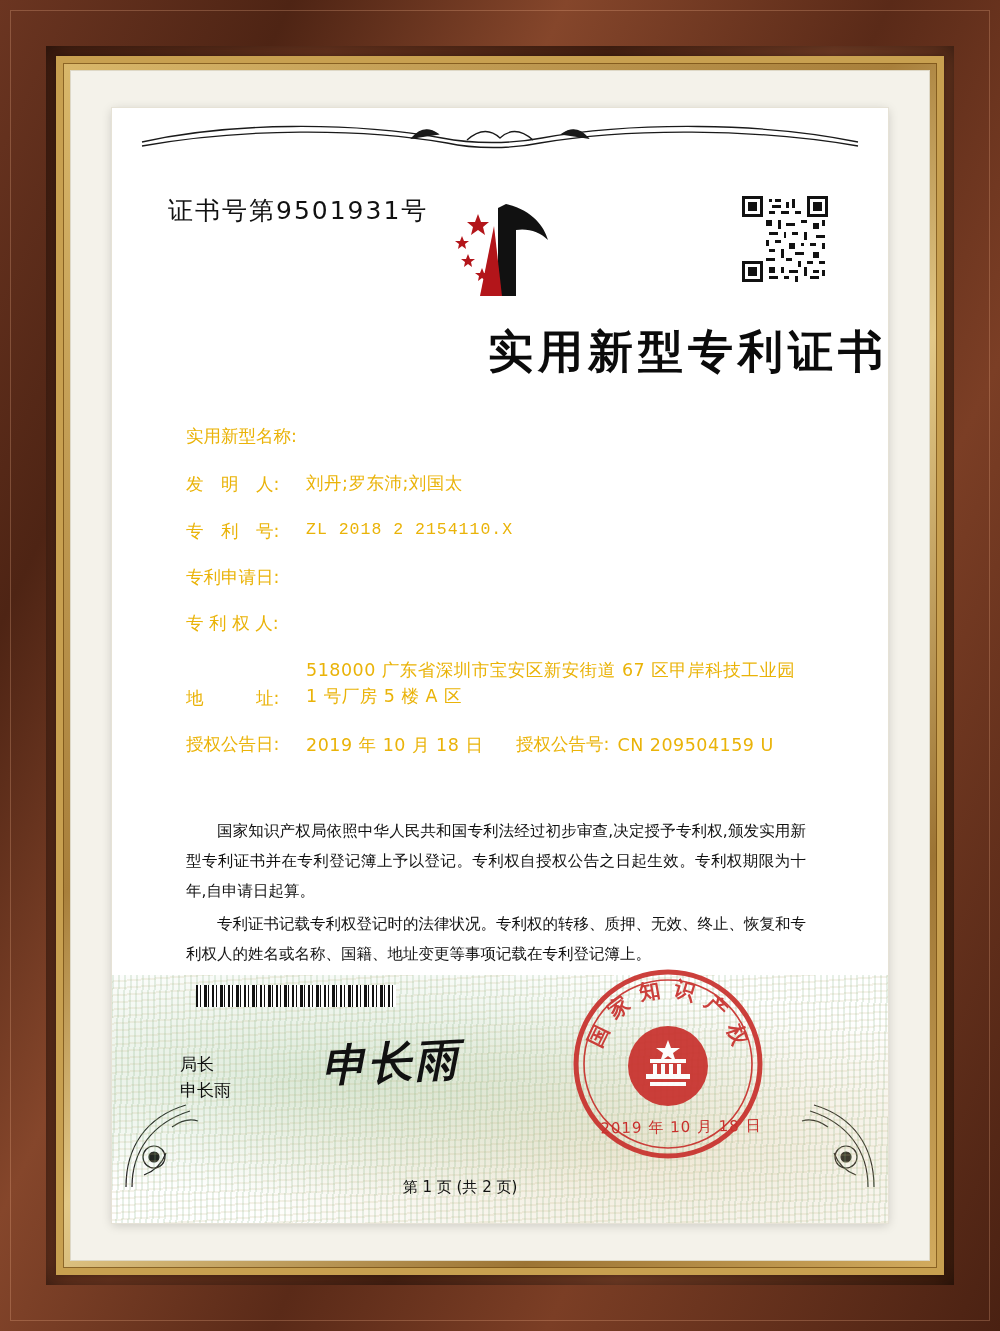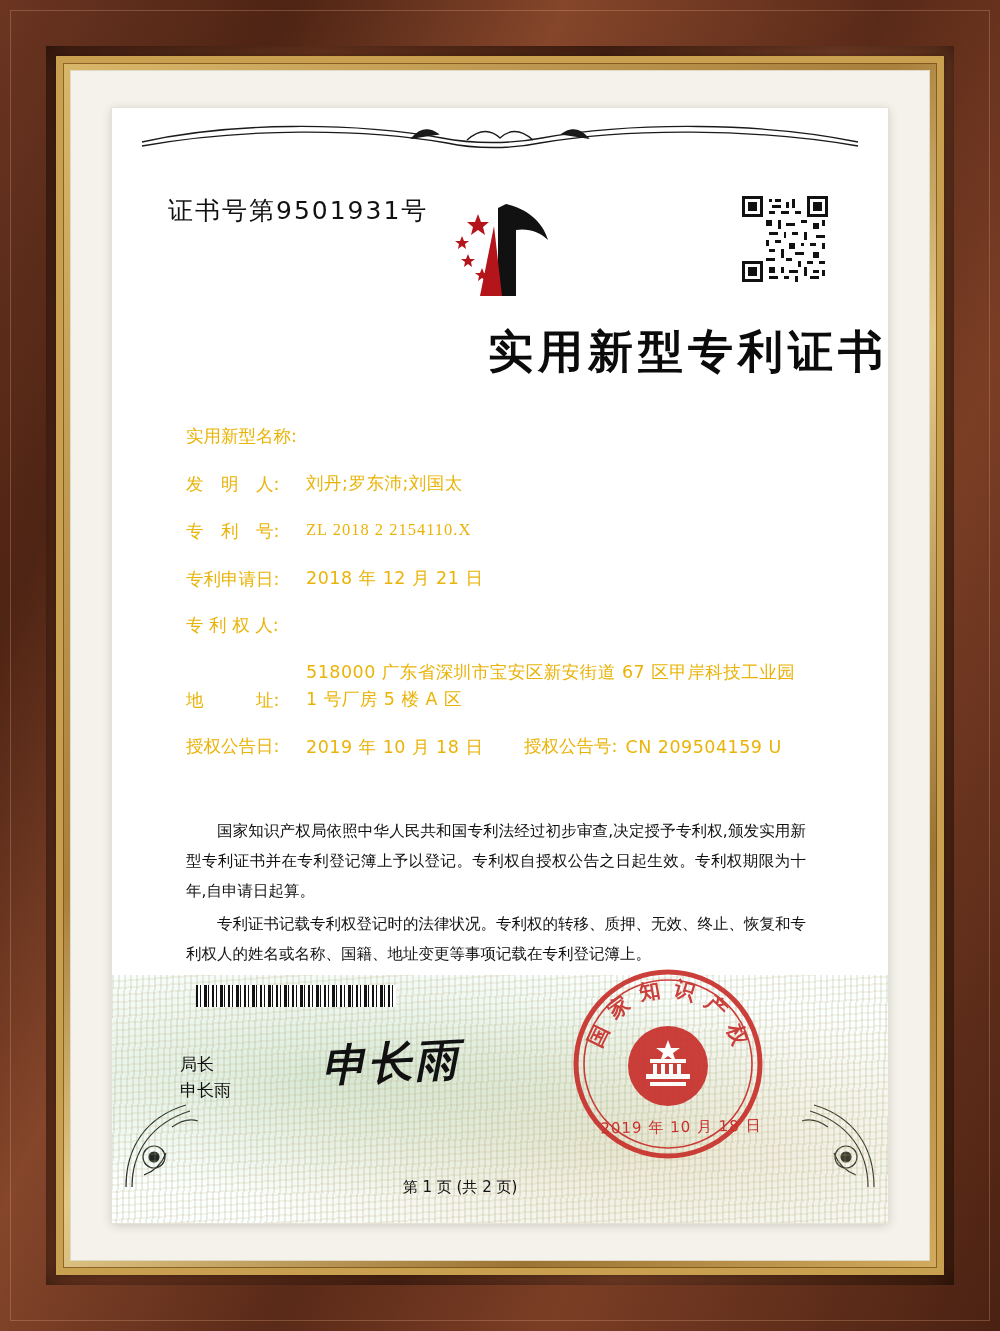--- a/index.html
+++ b/index.html
@@ -68,22 +68,22 @@
   .lbl{
     width:120px;flex:0 0 120px;white-space:nowrap;
     font-family:"DejaVu Sans","Liberation Sans",sans-serif;
     letter-spacing:0px;
   }
   .val{
     flex:1;
     font-family:"DejaVu Sans","Liberation Sans",sans-serif;
     letter-spacing:.5px;line-height:1.5;
   }
-  .val.mono{font-family:Liberation Serif, serif;letter-spacing:1px;font-size:16.5px;}
-  .row.pub{gap:8px;}
+  .val.mono{font-family:Liberation Mono, monospace;letter-spacing:1px;font-size:16.5px;}
+  .row.pub{gap:0;}
   .pub-left{display:flex;flex:0 0 330px;}
   .pub-right{display:flex;flex:1;}
   .pub-right .lbl{width:auto;flex:0 0 auto;margin-right:8px;}
 
   
   .paras{
     position:absolute;left:186px;top:816px;width:620px;
     font-size:15.5px;line-height:1.95;color:#111;text-align:justify;
     font-family:"DejaVu Sans","Liberation Sans",sans-serif;
   }
@@ -270,21 +270,20 @@
     <div class="val">刘丹;罗东沛;刘国太</div>
   </div>
 
   <div class="row">
     <div class="lbl">专　利　号:</div>
     <div class="val mono">ZL 2018 2 2154110.X</div>
   </div>
 
   <div class="row">
     <div class="lbl">专利申请日:</div>
-    <div class="val">2018 年 12 月 21 日</div>
   </div>
 
   <div class="row">
     <div class="lbl">专 利 权 人:</div>
   </div>
 
   <div class="row">
     <div class="lbl">地　　　址:</div>
     <div class="val">518000  广东省深圳市宝安区新安街道 67 区甲岸科技工业园 1 号厂房 5 楼 A 区</div>
   </div>

